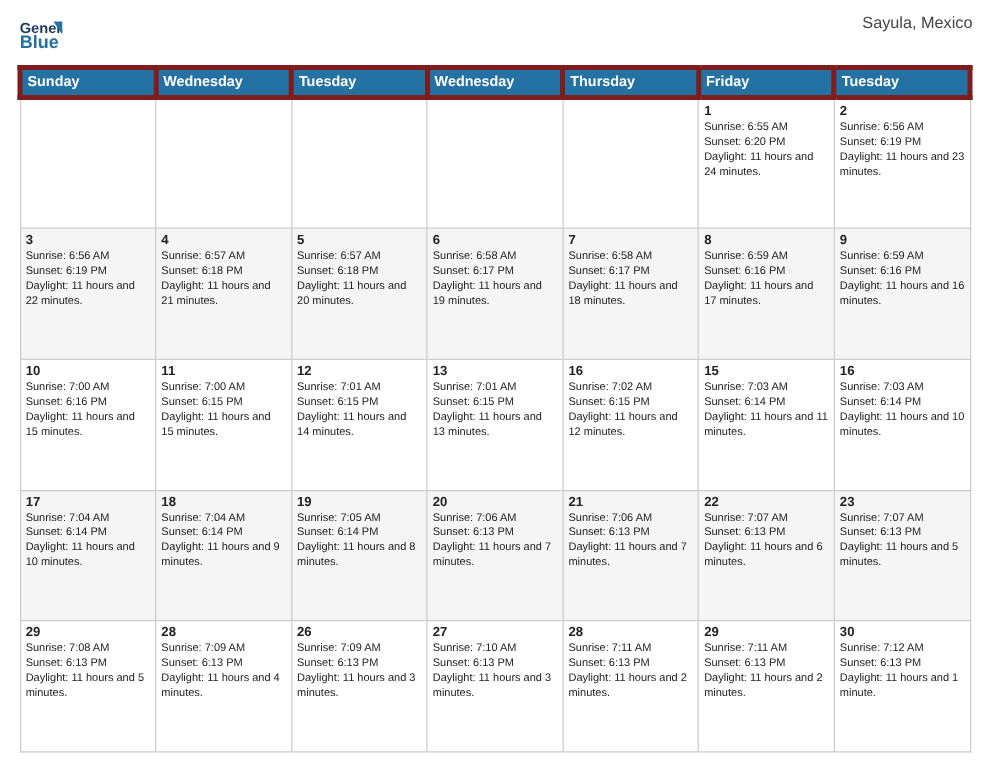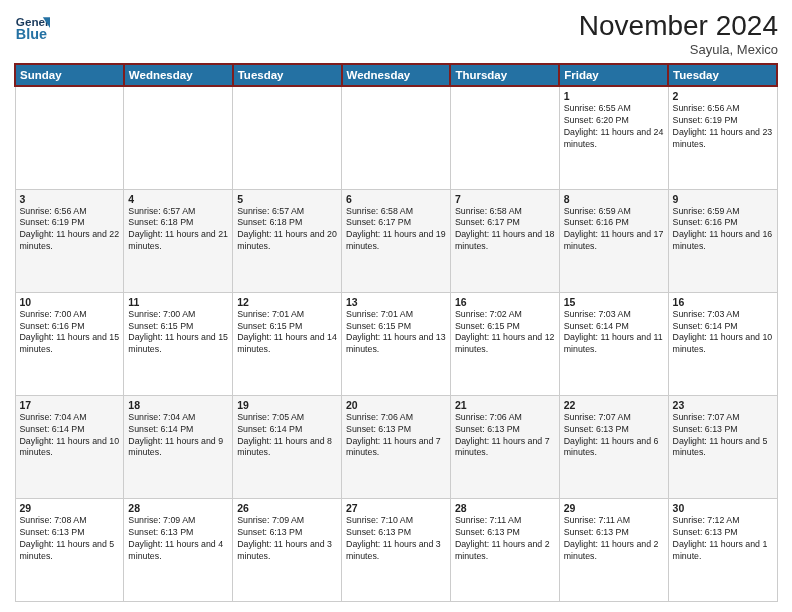--- a/index.html
+++ b/index.html
@@ -41,21 +41,21 @@
       border-collapse: collapse;
       width: 100%;
       table-layout: fixed;
     }
     .calendar th {
       background: #2471a3;
       color: #fff;
       font-size: 11.5px;
       font-weight: bold;
       padding: 4px 4px;
-      border: 2px solid #7f1d1d;
+      border: 4px solid #7f1d1d;
       text-align: left;
     }
     .calendar td {
       border: 1px solid #ccc;
       vertical-align: top;
       padding: 3px 4px;
       font-size: 9px;
       color: #222;
       background: #fff;
       height: 88px;
@@ -93,21 +93,20 @@
 <div class="page">
   <div class="header">
     <div class="logo-wrap">
       <svg class="logo-svg" viewBox="0 0 40 40">
         <text x="2" y="18" font-family="Arial" font-size="13" font-weight="bold" fill="#1a3a5c">General</text>
         <text x="2" y="32" font-family="Arial" font-size="16" font-weight="bold" fill="#2471a3">Blue</text>
         <polygon points="32,8 40,8 40,20" fill="#2471a3"></polygon>
       </svg>
     </div>
     <div class="title-block">
-      <div class="main-title">November 2024</div>
       <div class="subtitle">Sayula, Mexico</div>
     </div>
   </div>
 
   <table class="calendar">
     <thead>
       <tr>
         <th>Sunday</th>
         <th>Wednesday</th>
         <th>Tuesday</th>

